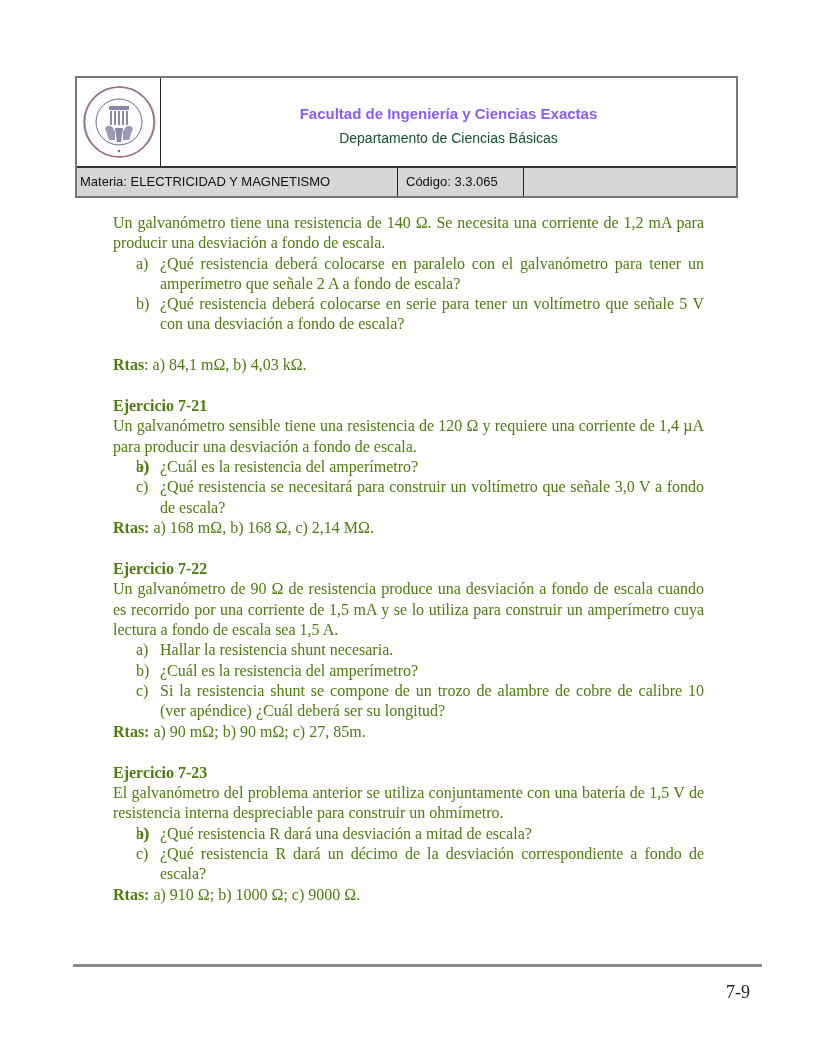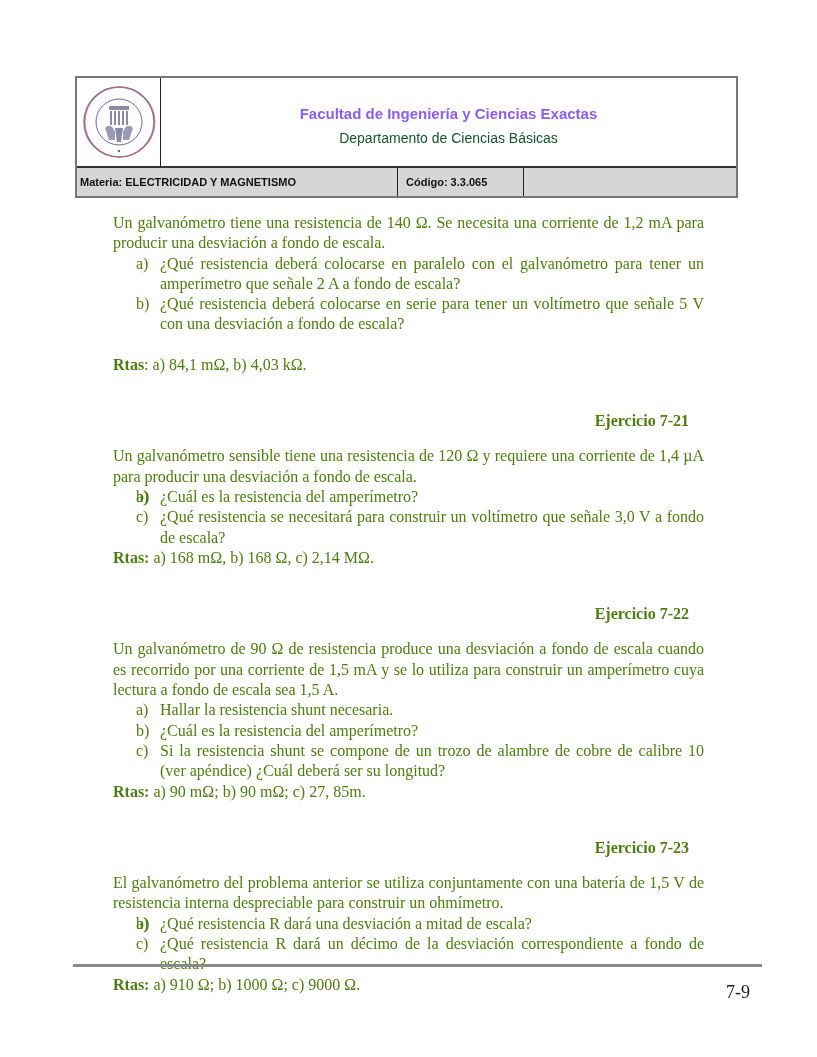--- a/index.html
+++ b/index.html
@@ -7,32 +7,32 @@
   .hdr-table {
     position: absolute; left: 75px; top: 76px; width: 663px; height: 122px;
     border: 2px solid #777777; box-sizing: border-box; background: #fff;
   }
   .hdr-top { position: absolute; left: 0; top: 0; right: 0; height: 88px; border-bottom: 2px solid #333; }
   .logo-cell { position: absolute; left: 0; top: 0; width: 84px; height: 88px; border-right: 1px solid #222; box-sizing: border-box; }
   .logo { position: absolute; left: 4px; top: 6px; width: 76px; height: 76px; }
   .title-cell { position: absolute; left: 84px; top: 0; right: 0; height: 88px; text-align: center; font-family: "Liberation Sans", sans-serif; }
   .title { position: absolute; left: 0; right: 0; top: 27px; font-size: 15px; font-weight: bold; color: #8b5cf6; }
   .subtitle { position: absolute; left: 0; right: 0; top: 52px; font-size: 14px; color: #14532d; }
-  .hdr-bot { position: absolute; left: 0; top: 90px; right: 0; bottom: 0; background: #d6d6d6; font-family: "Liberation Sans", sans-serif; font-size: 11px; font-weight: bold; color: #111; }
+  .hdr-bot { position: absolute; left: 0; top: 90px; right: 0; bottom: 0; background: #d6d6d6; font-family: "Liberation Sans", sans-serif; font-size: 13px; font-weight: normal; color: #111; }
   .cell { position: absolute; top: 0; bottom: 0; line-height: 28px; padding-left: 3px; box-sizing: border-box; }
   .c1 { left: 0; width: 321px; border-right: 1px solid #222; }
   .c2 { left: 321px; width: 126px; border-right: 1px solid #222; padding-left: 8px; }
   .c3 { left: 447px; right: 0; }
 
   .body-text {
     position: absolute; left: 113px; top: 213px; width: 591px;
     font-family: "Liberation Serif", serif; font-size: 16px; line-height: 20.3px; color: #4d7c0f;
   }
   .p { margin: 0; text-align: justify; }
-  .ex-title { font-weight: bold; margin: 15px; text-align: right; }
+  .ex-title { font-weight: bold; margin: 0; }
   .ol { margin: 0; padding: 0; list-style: none; }
   .li { position: relative; padding-left: 47px; text-align: justify; margin: 0 0 0 0; }
   .li .lbl { position: absolute; left: 23px; top: 0; }
   .rtas { margin: 0; }
   .rtas b { font-weight: bold; }
   .gap-big { height: 20px; }
   .gap-sec { height: 21px; }
 
   .footer-rule { position: absolute; left: 73px; top: 964px; width: 689px; height: 3px; background: #8a8a8a; }
   .page-num { position: absolute; left: 726px; top: 982px; font-family: "Liberation Serif", serif; font-size: 18px; color: #222; }

